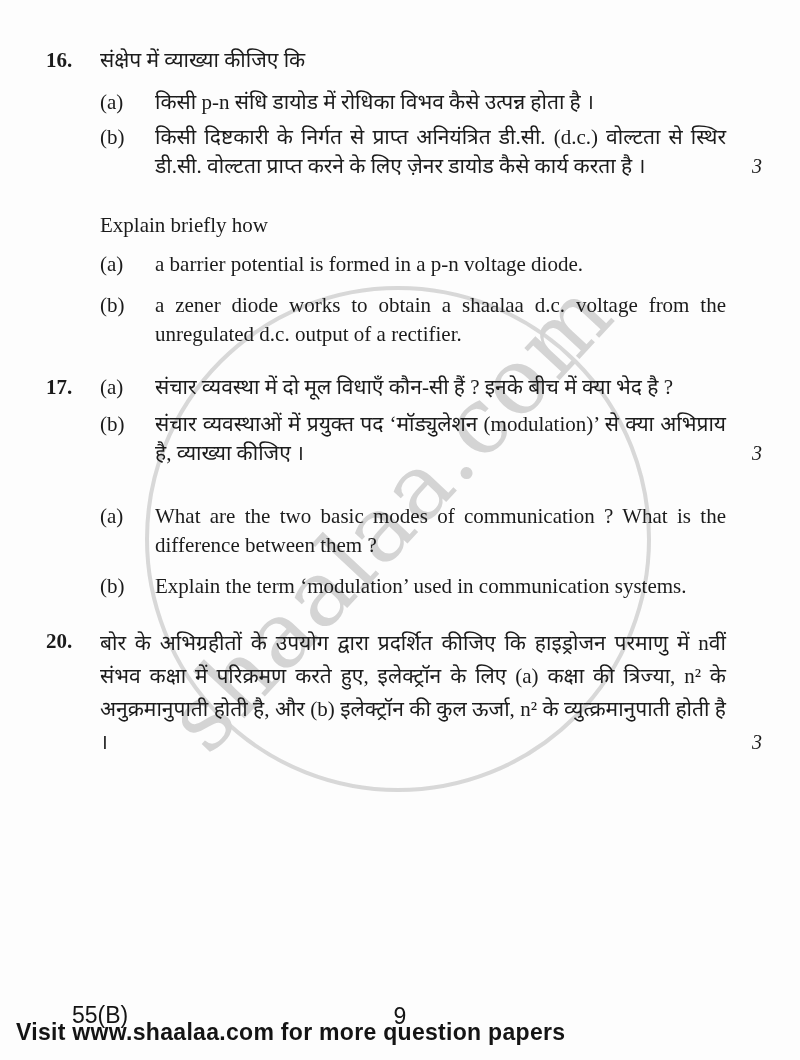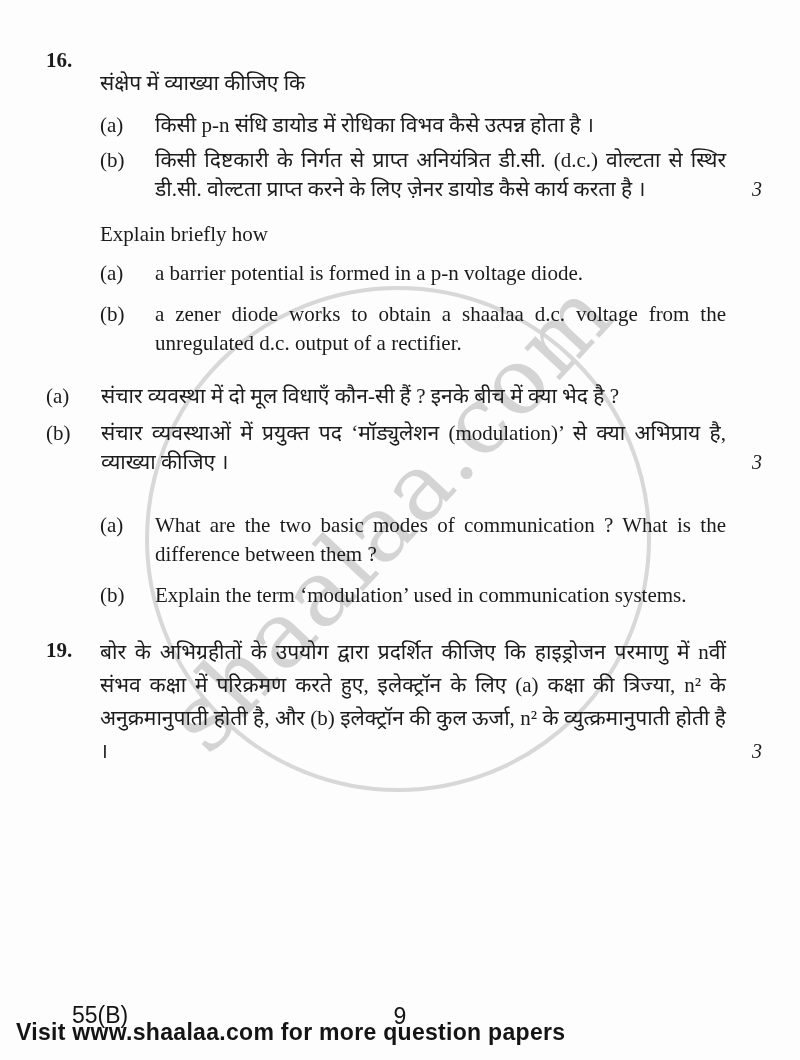--- a/index.html
+++ b/index.html
@@ -37,33 +37,33 @@
   .content {
     position:absolute;
     left:46px; top:46px;
     width:680px;
     font-size:21px;
     line-height:29px;
     z-index:1;
   }
   .q-row { display:flex; }
   .q-num { width:54px; flex:none; font-weight:bold; }
-  .q-intro { flex:1;margin-top:23px; }
+  .q-intro { flex:1; }
   .parts { margin-left:54px; }
   .q-row > .parts { margin-left:0; flex:1; }
   .part { display:flex; position:relative; }
   .p-label { width:55px; flex:none; }
   .p-text { flex:1; text-align:justify; }
   .marks {
     position:absolute; right:-36px; bottom:0;
     font-style:italic; font-size:20px;
   }
   .mt-a { margin-top:13px; }
   .mt-b { margin-top:6px; }
-  .e-intro { margin-left:54px; margin-top:16px; }
+  .e-intro { margin-left:54px; margin-top:30px; }
   .e-a { margin-top:10px; }
   .e-b { margin-top:12px; }
   .q17 { margin-top:24px; }
   .q17 .part-b { margin-top:8px; }
   .q17 .e-a { margin-top:34px; }
   .q18 { margin-top:26px; }
   .q18 .q-par { flex:1; text-align:justify; position:relative; line-height:33px; }
   .q18-eng { margin-left:54px; margin-top:26px; line-height:34px; text-align:justify; }
   
   .footer-code, .footer-page, .footer-pto, .visit {
@@ -111,20 +111,21 @@
         </div>
         <div class="part e-b">
           <div class="p-label">(b)</div>
           <div class="p-text">a zener diode works to obtain a shaalaa d.c. voltage from the unregulated d.c. output of a rectifier.</div>
         </div>
       </div>
     </section>
 
     <section class="q17">
       <div class="q-row">
+        <div class="q-num">17.</div>
         <div class="parts">
           <div class="part">
             <div class="p-label">(a)</div>
             <div class="p-text">संचार व्यवस्था में दो मूल विधाएँ कौन-सी हैं ? इनके बीच में क्या भेद है ?</div>
           </div>
           <div class="part part-b">
             <div class="p-label">(b)</div>
             <div class="p-text">संचार व्यवस्थाओं में प्रयुक्त पद ‘मॉड्युलेशन (modulation)’ से क्या अभिप्राय है, व्याख्या कीजिए ।</div>
             <span class="marks">3</span>
           </div>
@@ -137,21 +138,21 @@
         </div>
         <div class="part e-b">
           <div class="p-label">(b)</div>
           <div class="p-text">Explain the term ‘modulation’ used in communication systems.</div>
         </div>
       </div>
     </section>
 
     <section class="q18">
       <div class="q-row">
-        <div class="q-num">19.</div>
+        <div class="q-num">20.</div>
         <div class="q-par">
           <span>बोर के अभिग्रहीतों के उपयोग द्वारा प्रदर्शित कीजिए कि हाइड्रोजन परमाणु में nवीं संभव कक्षा में परिक्रमण करते हुए, इलेक्ट्रॉन के लिए (a) कक्षा की त्रिज्या, n² के अनुक्रमानुपाती होती है, और (b) इलेक्ट्रॉन की कुल ऊर्जा, n² के व्युत्क्रमानुपाती होती है ।</span>
           <span class="marks">3</span>
         </div>
       </div>
     </section>
 
   </div>
 
   <div class="footer-code">55(B)</div>

